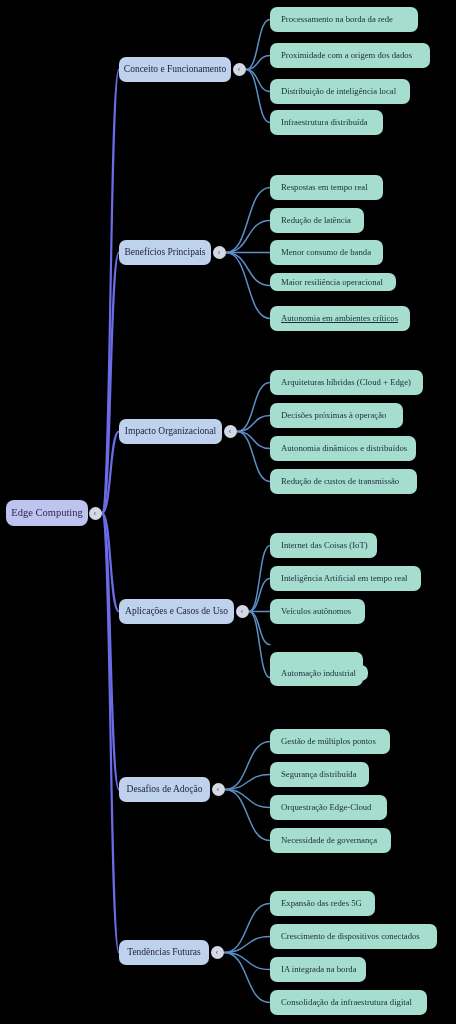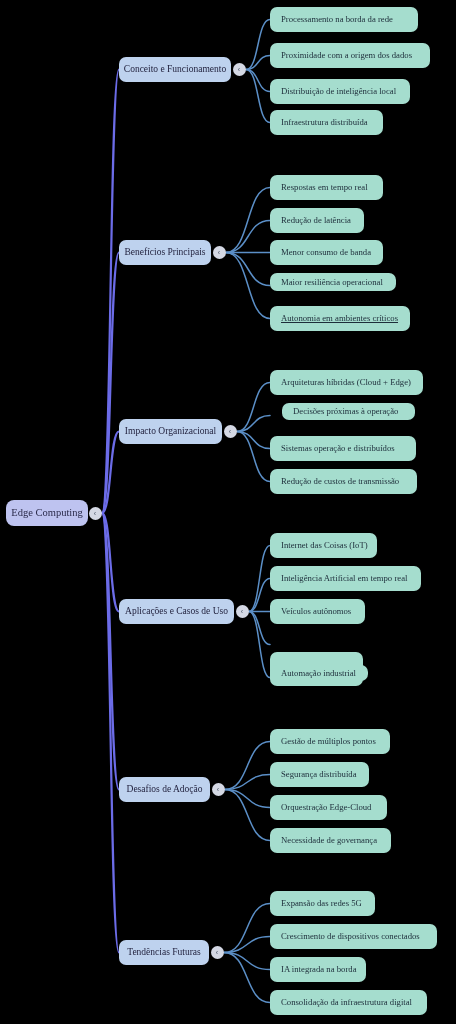--- a/index.html
+++ b/index.html
@@ -157,25 +157,25 @@
       <div class="node node-leaf" style="left: 270px; top: 306px; width: 140px; height: 25px; text-decoration: underline;">
         <span>Autonomia em ambientes críticos</span>
       </div>
       <div class="node node-branch" style="left: 119px; top: 419px; width: 103px; height: 25px;">
         <span>Impacto Organizacional</span>
       </div>
       <div class="toggle" style="left: 223.5px; top: 425px;">‹</div>
       <div class="node node-leaf" style="left: 270px; top: 370px; width: 153px; height: 25px;">
         <span>Arquiteturas híbridas (Cloud + Edge)</span>
       </div>
-      <div class="node node-leaf" style="left: 282px; top: 403px; width: 133px; height: 17px;">
+      <div class="node node-leaf" style="left: 270px; top: 403px; width: 133px; height: 25px;">
         <span>Decisões próximas à operação</span>
       </div>
       <div class="node node-leaf" style="left: 270px; top: 436px; width: 146px; height: 25px;">
-        <span>Sistemas operação e distribuídos</span>
+        <span>Autonomia dinâmicos e distribuídos</span>
       </div>
       <div class="node node-leaf" style="left: 270px; top: 469px; width: 147px; height: 25px;">
         <span>Redução de custos de transmissão</span>
       </div>
       <div class="node node-branch" style="left: 119px; top: 599px; width: 115px; height: 25px;">
         <span>Aplicações e Casos de Uso</span>
       </div>
       <div class="toggle" style="left: 235.5px; top: 605px;">‹</div>
       <div class="node node-leaf" style="left: 270px; top: 533px; width: 107px; height: 25px;">
         <span>Internet das Coisas (IoT)</span>

